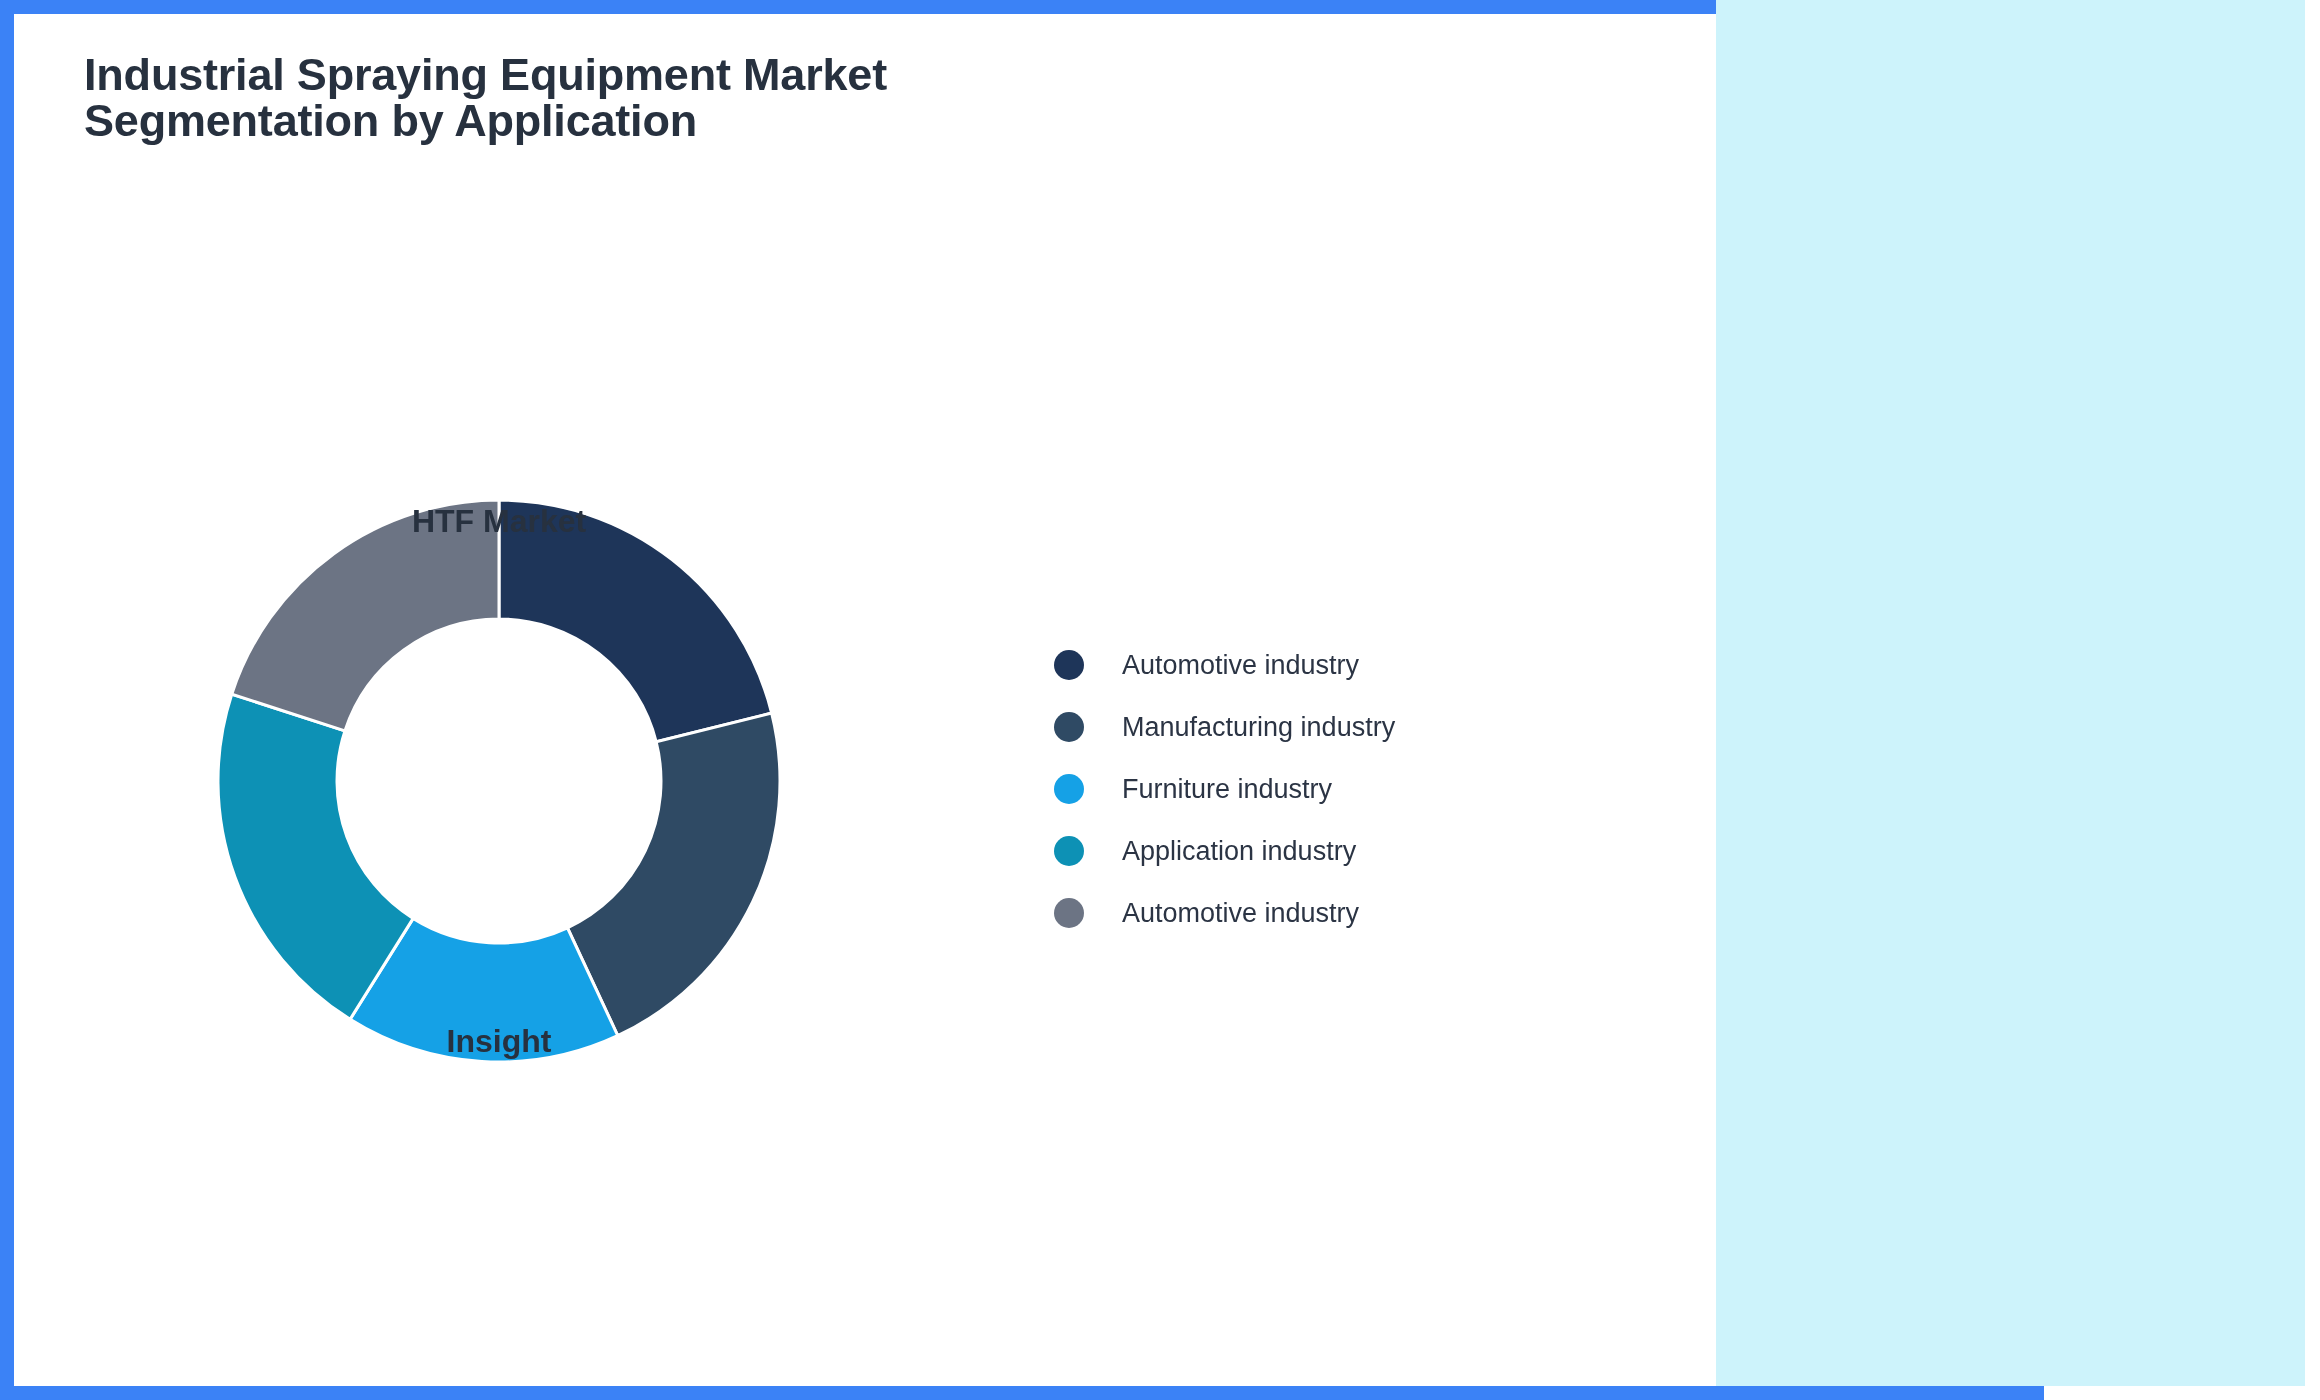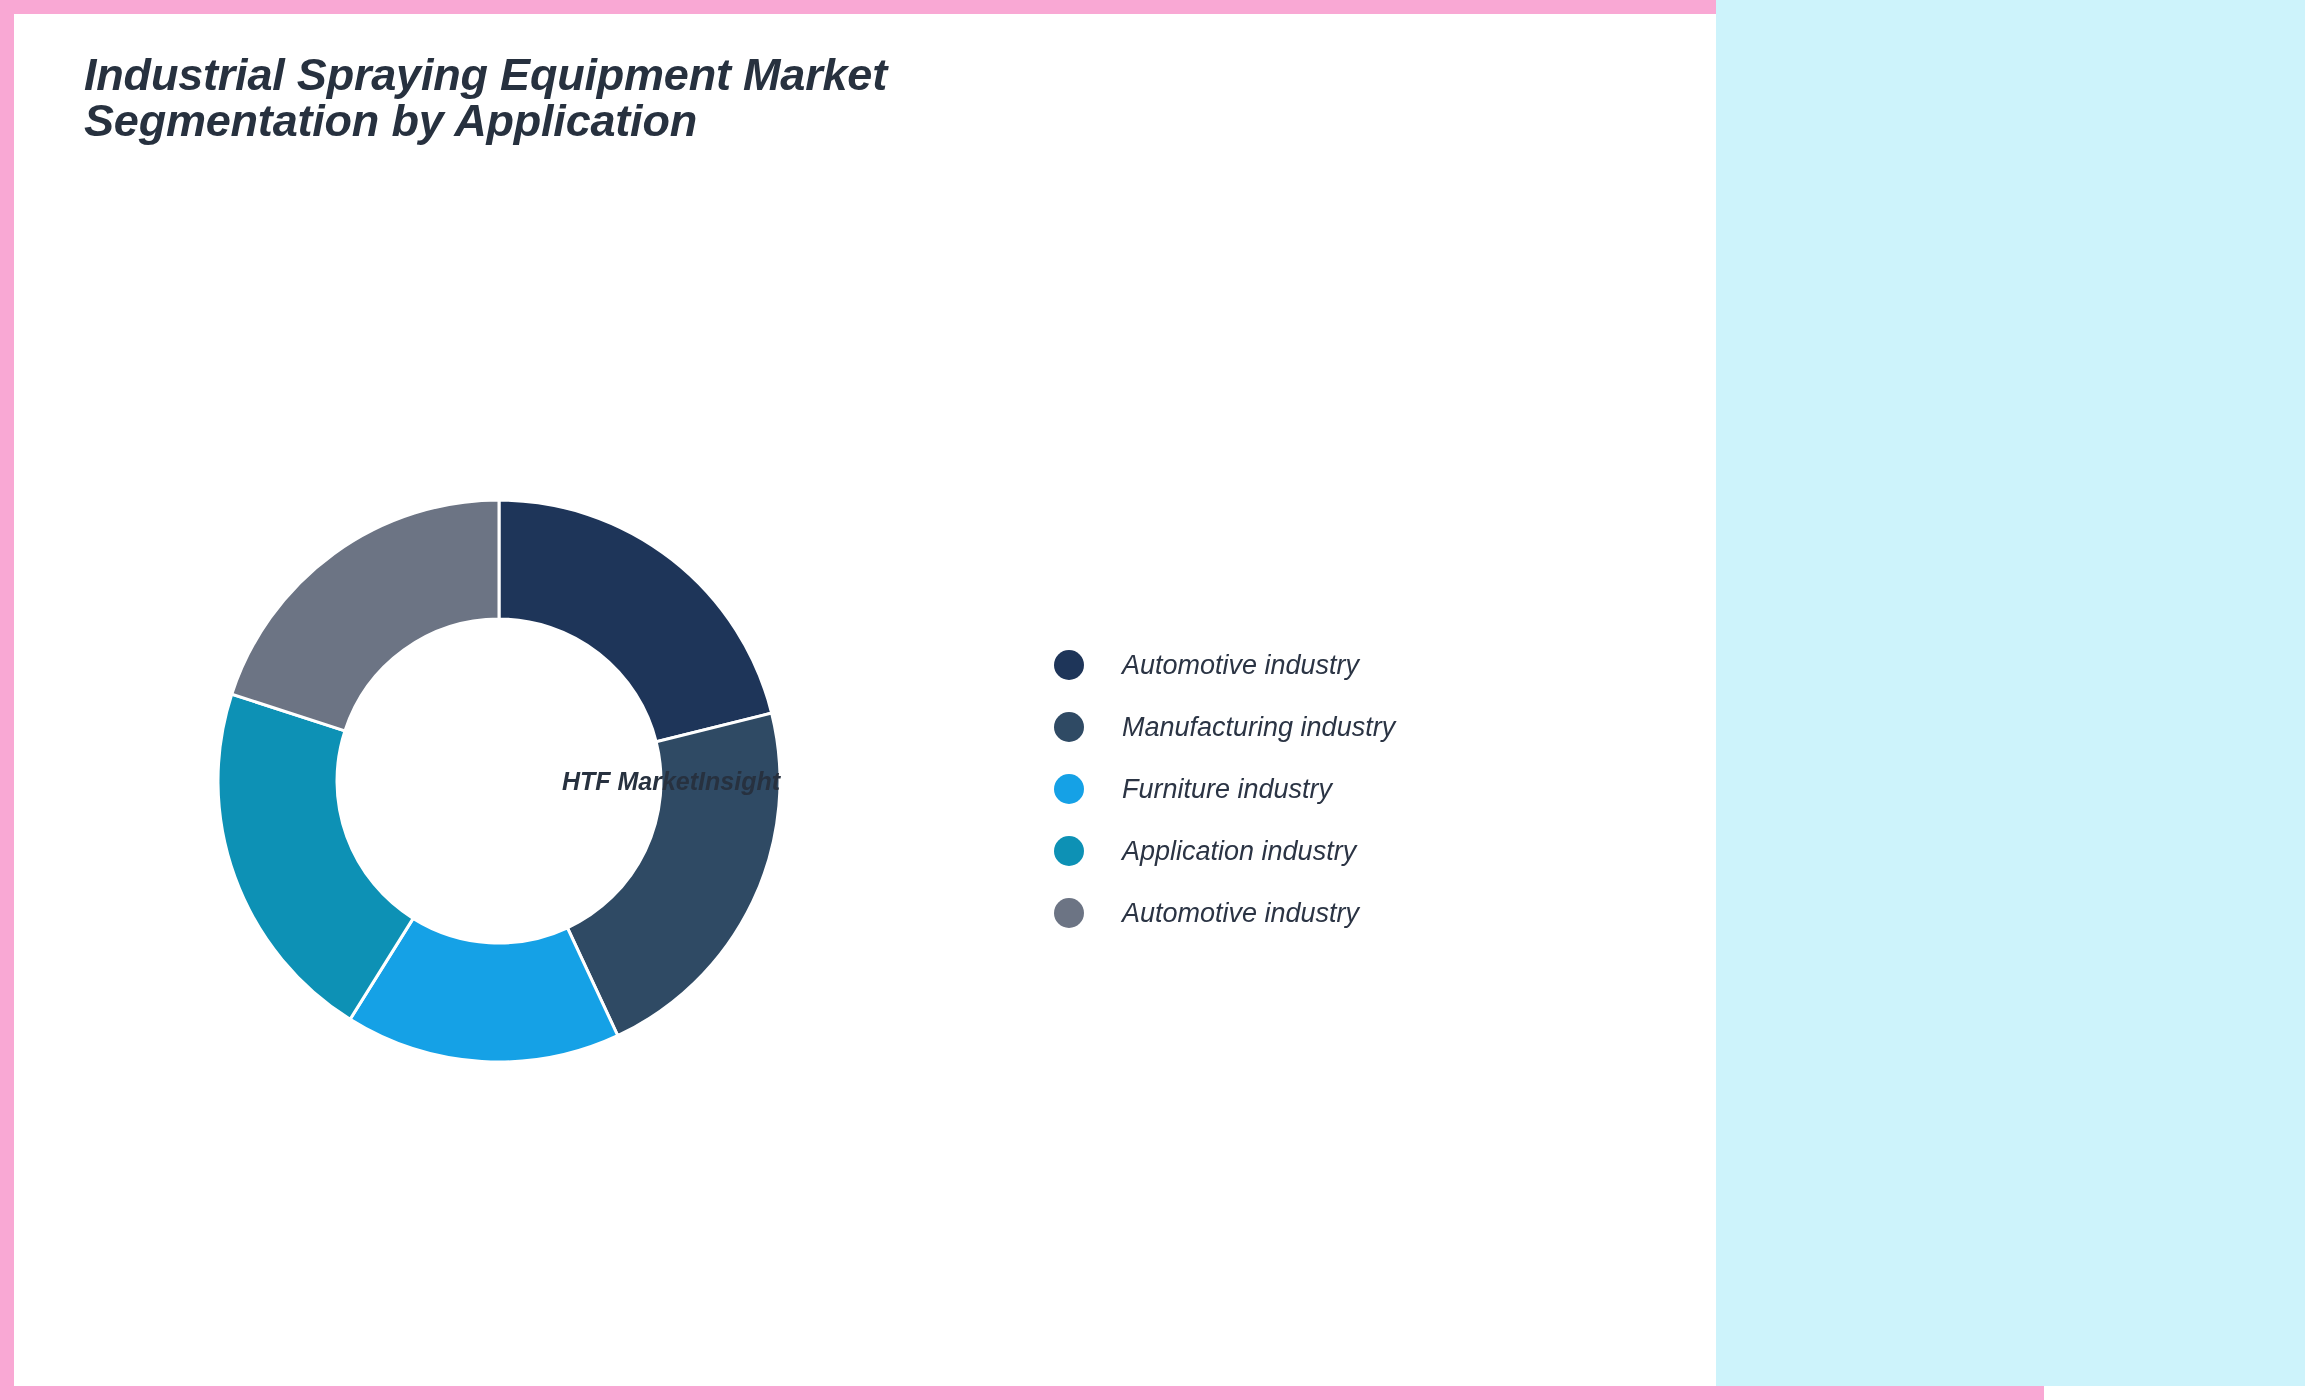--- a/index.html
+++ b/index.html
@@ -10,23 +10,22 @@
   body {
     width: 2320px;
     height: 1400px;
     font-family: "Liberation Sans", sans-serif;
     overflow: hidden;
   }
   #infographic {
     position: relative;
     width: 2044px;
     height: 1400px;
-    background: #f9a8d4;
+    background: #3b82f6;
     box-sizing: border-box;
-    font-style: italic;
   }
   
   .main-card {
     position: absolute;
     left: 14px;
     top: 14px;
     width: 1702px;
     height: 1372px;
     background: #ffffff;
     box-sizing: border-box;
@@ -64,24 +63,24 @@
     height: 562px;
   }
   .donut-wrap svg { display: block; }
   .donut-center-label {
     position: absolute;
     left: 0;
     top: 0;
     width: 562px;
     height: 562px;
     display: flex;
-    flex-direction: row;
+    flex-direction: column;
     align-items: center;
-    justify-content: flex-end;
-    font-size: 25px;
+    justify-content: space-between;
+    font-size: 32px;
     font-weight: bold;
     color: #27313f;
     line-height: 1.32;
     text-align: center;
     pointer-events: none;
   }
 
   
   .legend {
     position: absolute;

